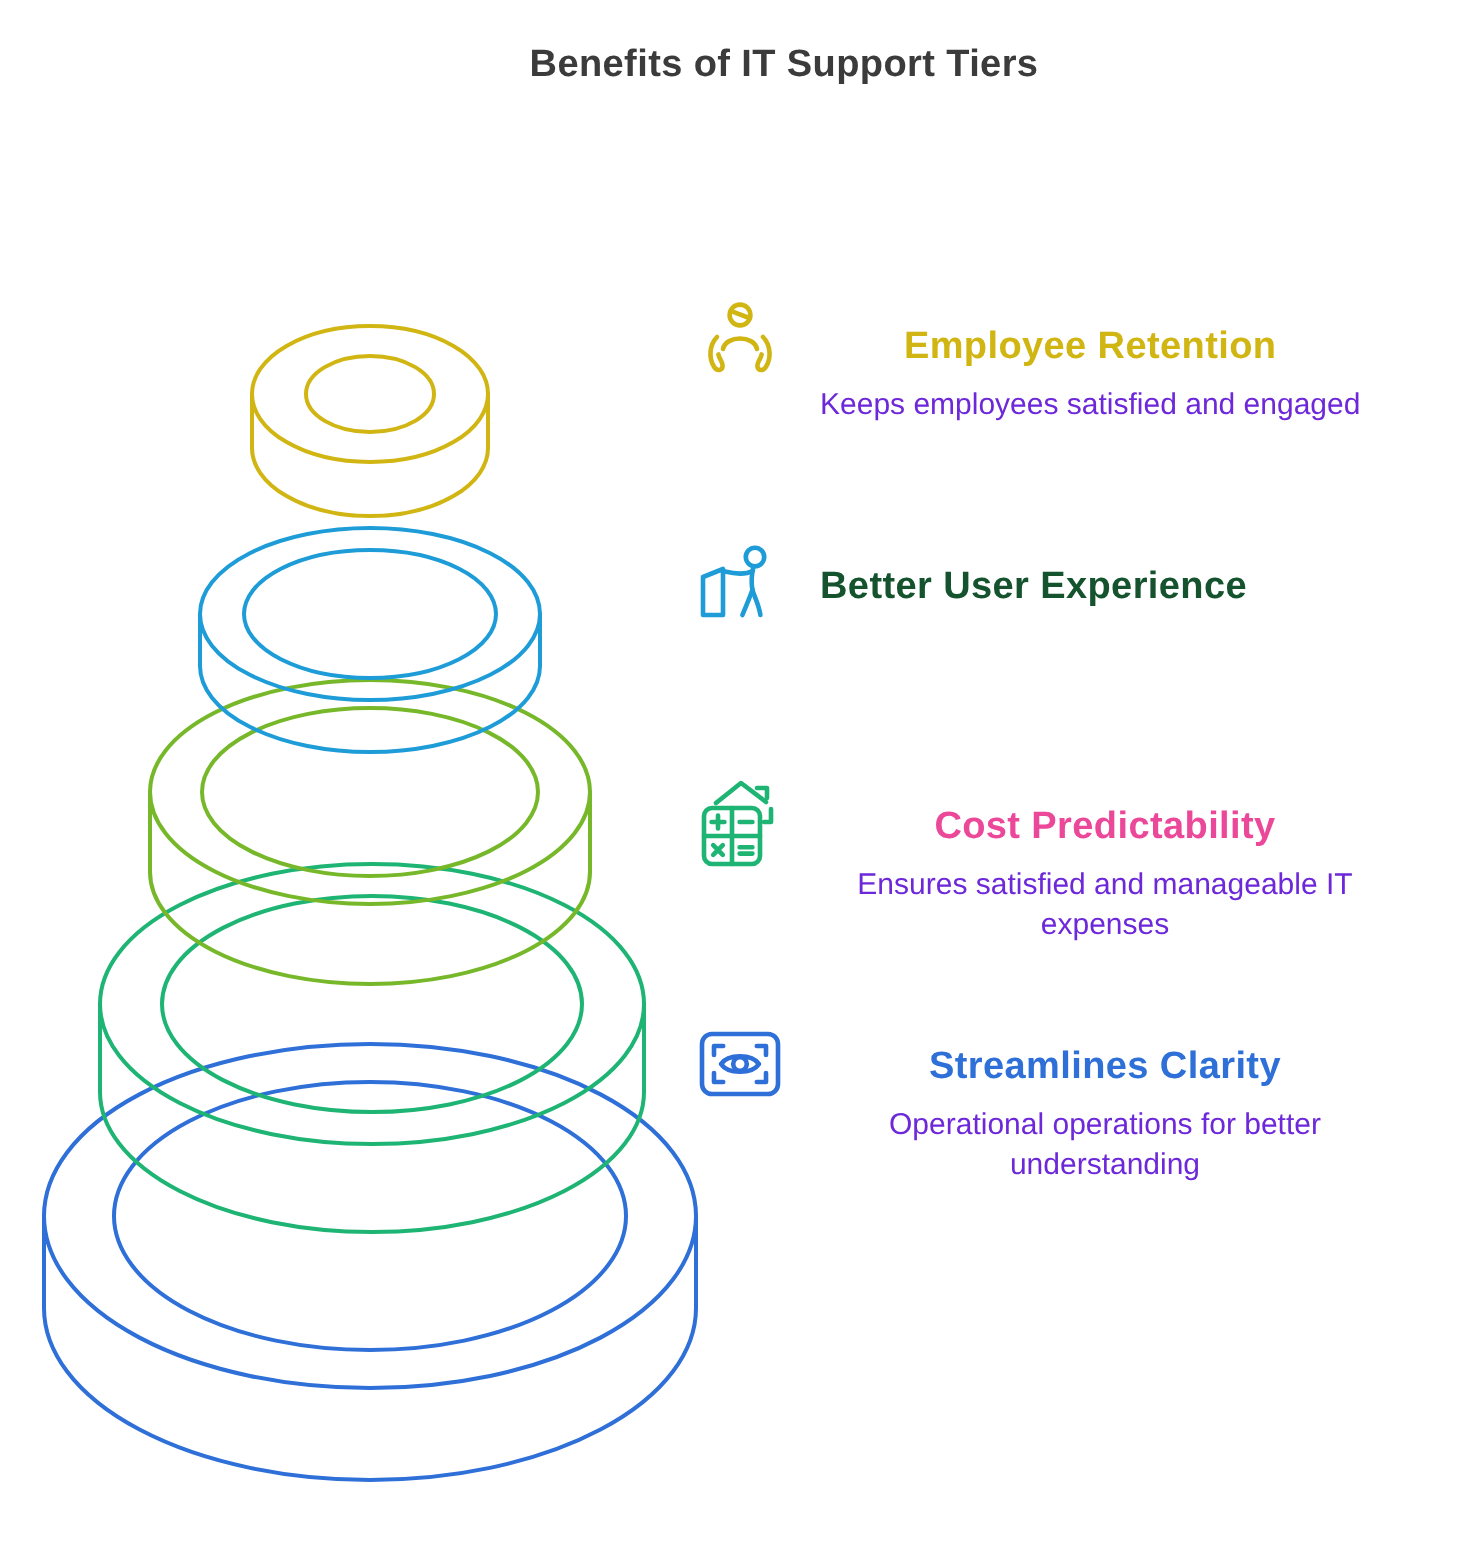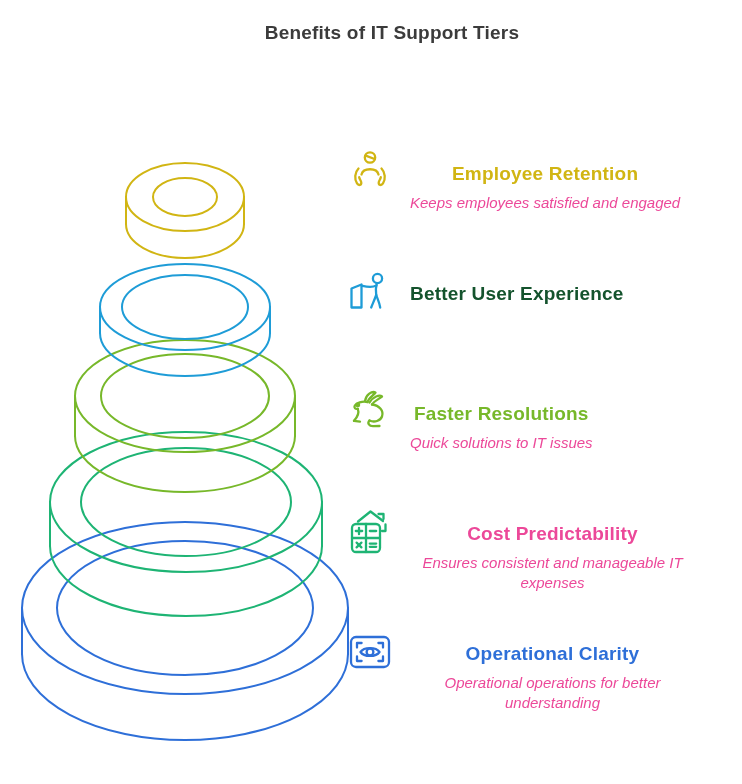--- a/index.html
+++ b/index.html
@@ -44,23 +44,22 @@
   .benefit-title {
     font-size: 19px;
     font-weight: 600;
     line-height: 24px;
     letter-spacing: 0.2px;
   }
   .benefit-desc {
     margin-top: 7px;
     font-size: 15px;
     line-height: 20px;
-    color: #ec4899;
+    color: #6d28d9;
     max-width: 285px;
-    font-style: italic;
   }
 </style>
 </head>
 <body>
 
 <div class="page-title">Benefits of IT Support Tiers</div>
 
 <svg id="pyramid-svg" width="371" height="784" viewBox="0 0 371 784">
     <defs>
       <clipPath id="hole-clip-0">
@@ -143,63 +142,47 @@
     <path d="M30.8 15.2 C29.8 19 29.6 23.5 30.2 27"></path>
     <path d="M30.4 17.5 C26.5 19.5 21.5 19 16.5 17.8"></path>
     <path d="M30.2 27 C31.5 31 33.3 34 34.2 39.5"></path>
     <path d="M30.2 27 C28.6 31.5 27 35 25.2 39.5"></path>
       </svg>
     <div class="benefit-text">
       <div class="benefit-title" style="color: #14532d;">Better User Experience</div>
     </div>
   </div>
 
-  <div class="benefit">
-    <svg class="benefit-icon" viewBox="0 0 48 48" fill="none" stroke="#77b82a" stroke-width="2.3" stroke-linecap="round" stroke-linejoin="round">
-    <path d="M19 13 C20 6.5 26 2.8 29.5 4.5 C27.5 7.5 22.8 10 21.5 14"></path>
-    <path d="M23.5 14.5 C27 8.5 33.5 6.5 36 8.5 C33 11 27.5 13.5 26 16.5"></path>
-    <path d="M21.5 14 C16 13 10.5 14.8 8.8 17.6 C7.6 19.6 9.4 21.4 11.8 20.8"></path>
-    <circle cx="11.8" cy="16.9" r="1.3"></circle>
-    <path d="M11.8 20.8 C13.6 25.5 11 29.5 8 32.8"></path>
-    <path d="M8 32.8 L14 33.6"></path>
-    <path d="M26 16.5 C33.5 17.5 38 23 36 28.5 C34.4 32.8 28.5 34.8 23.5 32.5"></path>
-    <path d="M23.5 32.5 C21 35 23 38.5 27.5 38.2 L33.5 38"></path>
-      </svg>
-    <div class="benefit-text">
-      <div class="benefit-title" style="color: rgb(119, 184, 42);">Faster Resolutions</div>
-      <div class="benefit-desc">Quick solutions to IT issues</div>
-    </div>
-  </div>
 
   <div class="benefit">
     <svg class="benefit-icon" viewBox="0 0 48 48" fill="none" stroke="#1eb474" stroke-width="2.3" stroke-linecap="round" stroke-linejoin="round">
     <rect x="6" y="16" width="28" height="28" rx="4"></rect>
     <path d="M20 16 L20 44 M6 30 L34 30"></path>
     <path d="M9.8 23 L16.2 23 M13 19.8 L13 26.2"></path>
     <path d="M23.8 23 L30.2 23"></path>
     <path d="M10.6 34.6 L15.4 39.4 M15.4 34.6 L10.6 39.4"></path>
     <path d="M23.8 35.6 L30.2 35.6 M23.8 38.8 L30.2 38.8"></path>
     <path d="M12 13.5 L24.5 3.5 L37 13"></path>
     <path d="M32.5 6 L37.5 6 L37.5 11"></path>
     <path d="M39.5 16.5 L39.5 23 L36 23"></path>
       </svg>
     <div class="benefit-text">
       <div class="benefit-title" style="color: #ec4899;">Cost Predictability</div>
-      <div class="benefit-desc">Ensures consistent and manageable IT expenses</div>
+      <div class="benefit-desc">Ensures satisfied and manageable IT expenses</div>
     </div>
   </div>
 
   <div class="benefit">
     <svg class="benefit-icon" viewBox="0 0 48 48" fill="none" stroke="#2e6fd8" stroke-width="2.3" stroke-linecap="round" stroke-linejoin="round">
     <rect x="5" y="9" width="38" height="30" rx="5"></rect>
     <path d="M11 19.5 L11 15 L15.6 15"></path>
     <path d="M32.4 15 L37 15 L37 19.5"></path>
     <path d="M11 28.5 L11 33 L15.6 33"></path>
     <path d="M32.4 33 L37 33 L37 28.5"></path>
     <path d="M14.5 24 C18 18.8 30 18.8 33.5 24 C30 29.2 18 29.2 14.5 24 Z"></path>
     <circle cx="24" cy="24" r="3.4"></circle>
       </svg>
     <div class="benefit-text">
-      <div class="benefit-title" style="color: rgb(46, 111, 216);">Operational Clarity</div>
+      <div class="benefit-title" style="color: rgb(46, 111, 216);">Streamlines Clarity</div>
       <div class="benefit-desc">Operational operations for better understanding</div>
     </div>
   </div>
 </div>
 
 </body></html>

